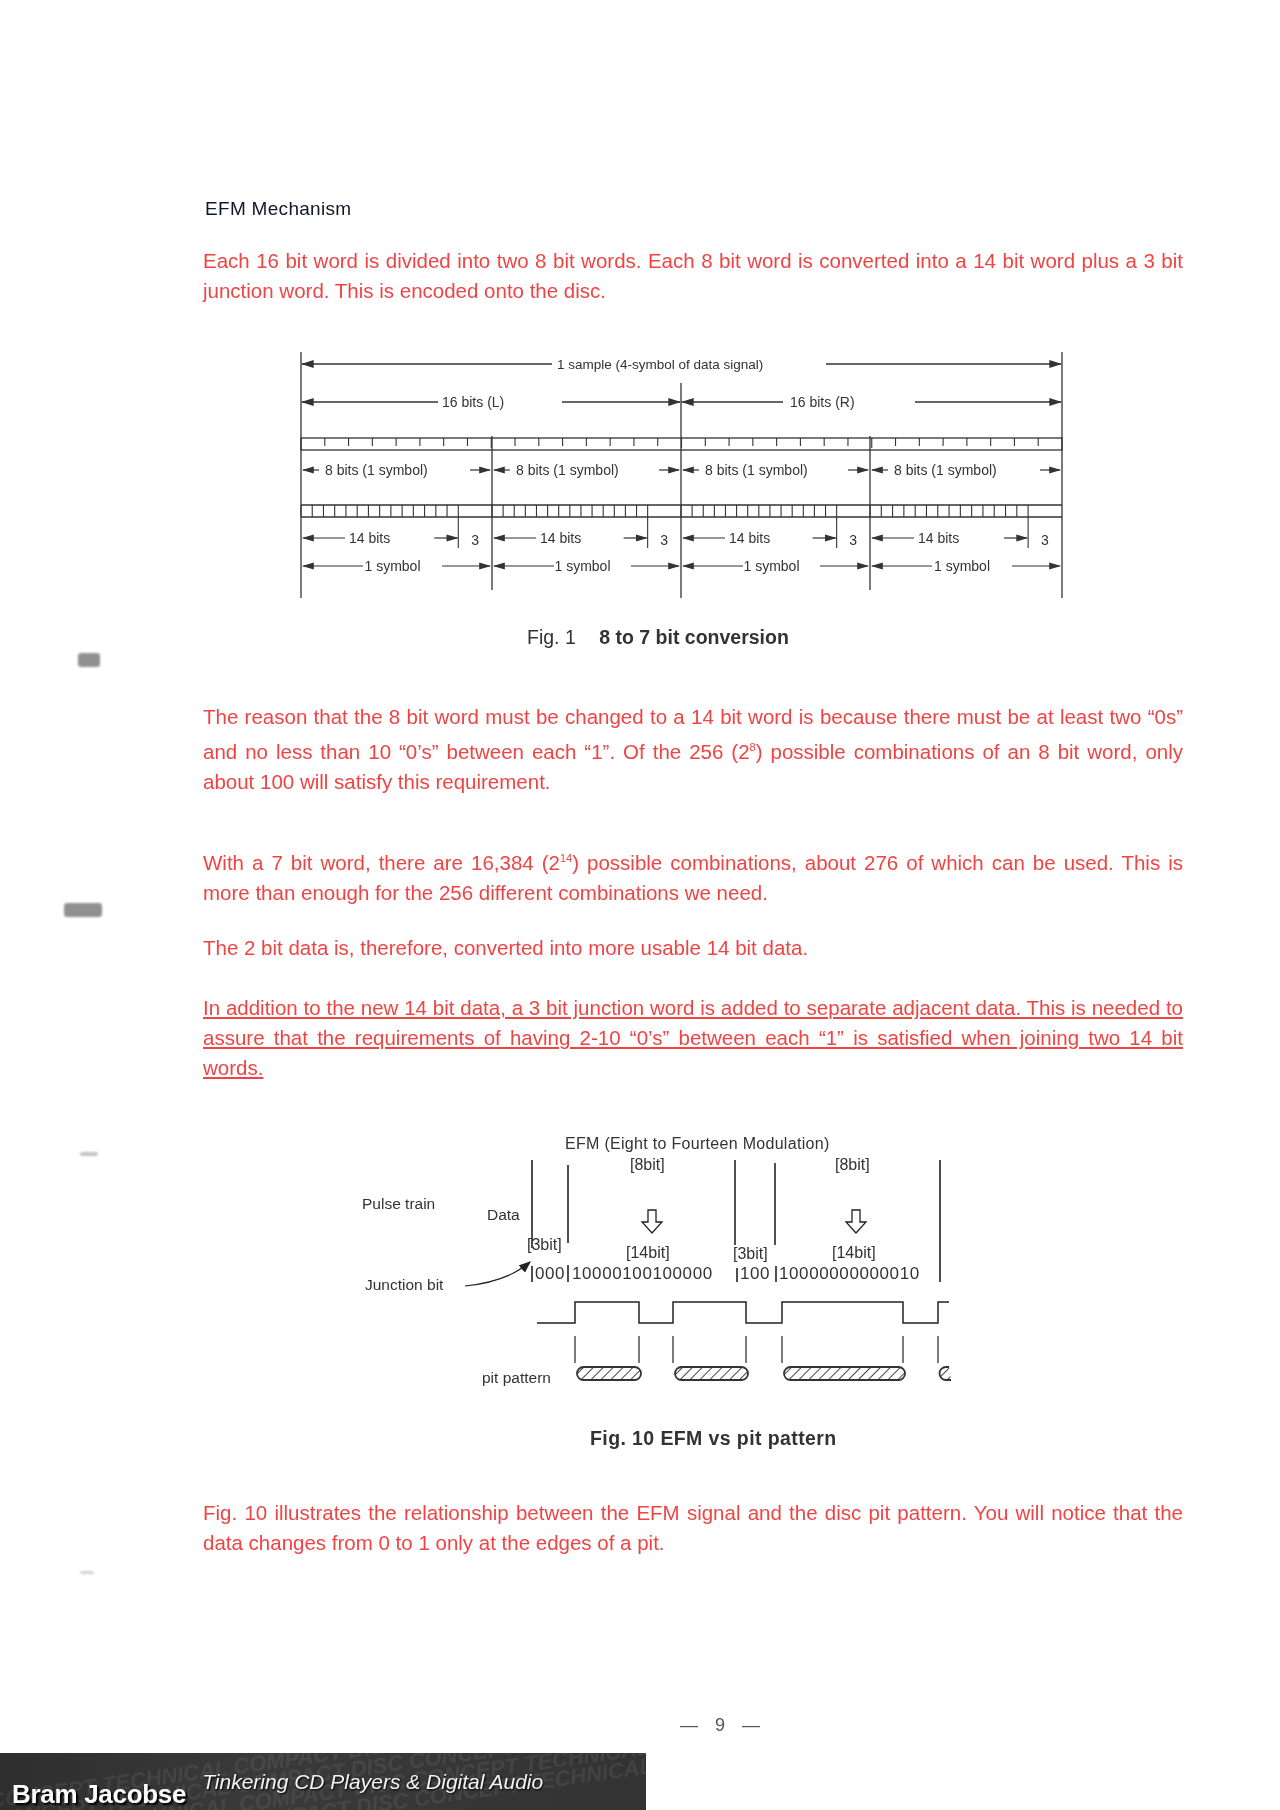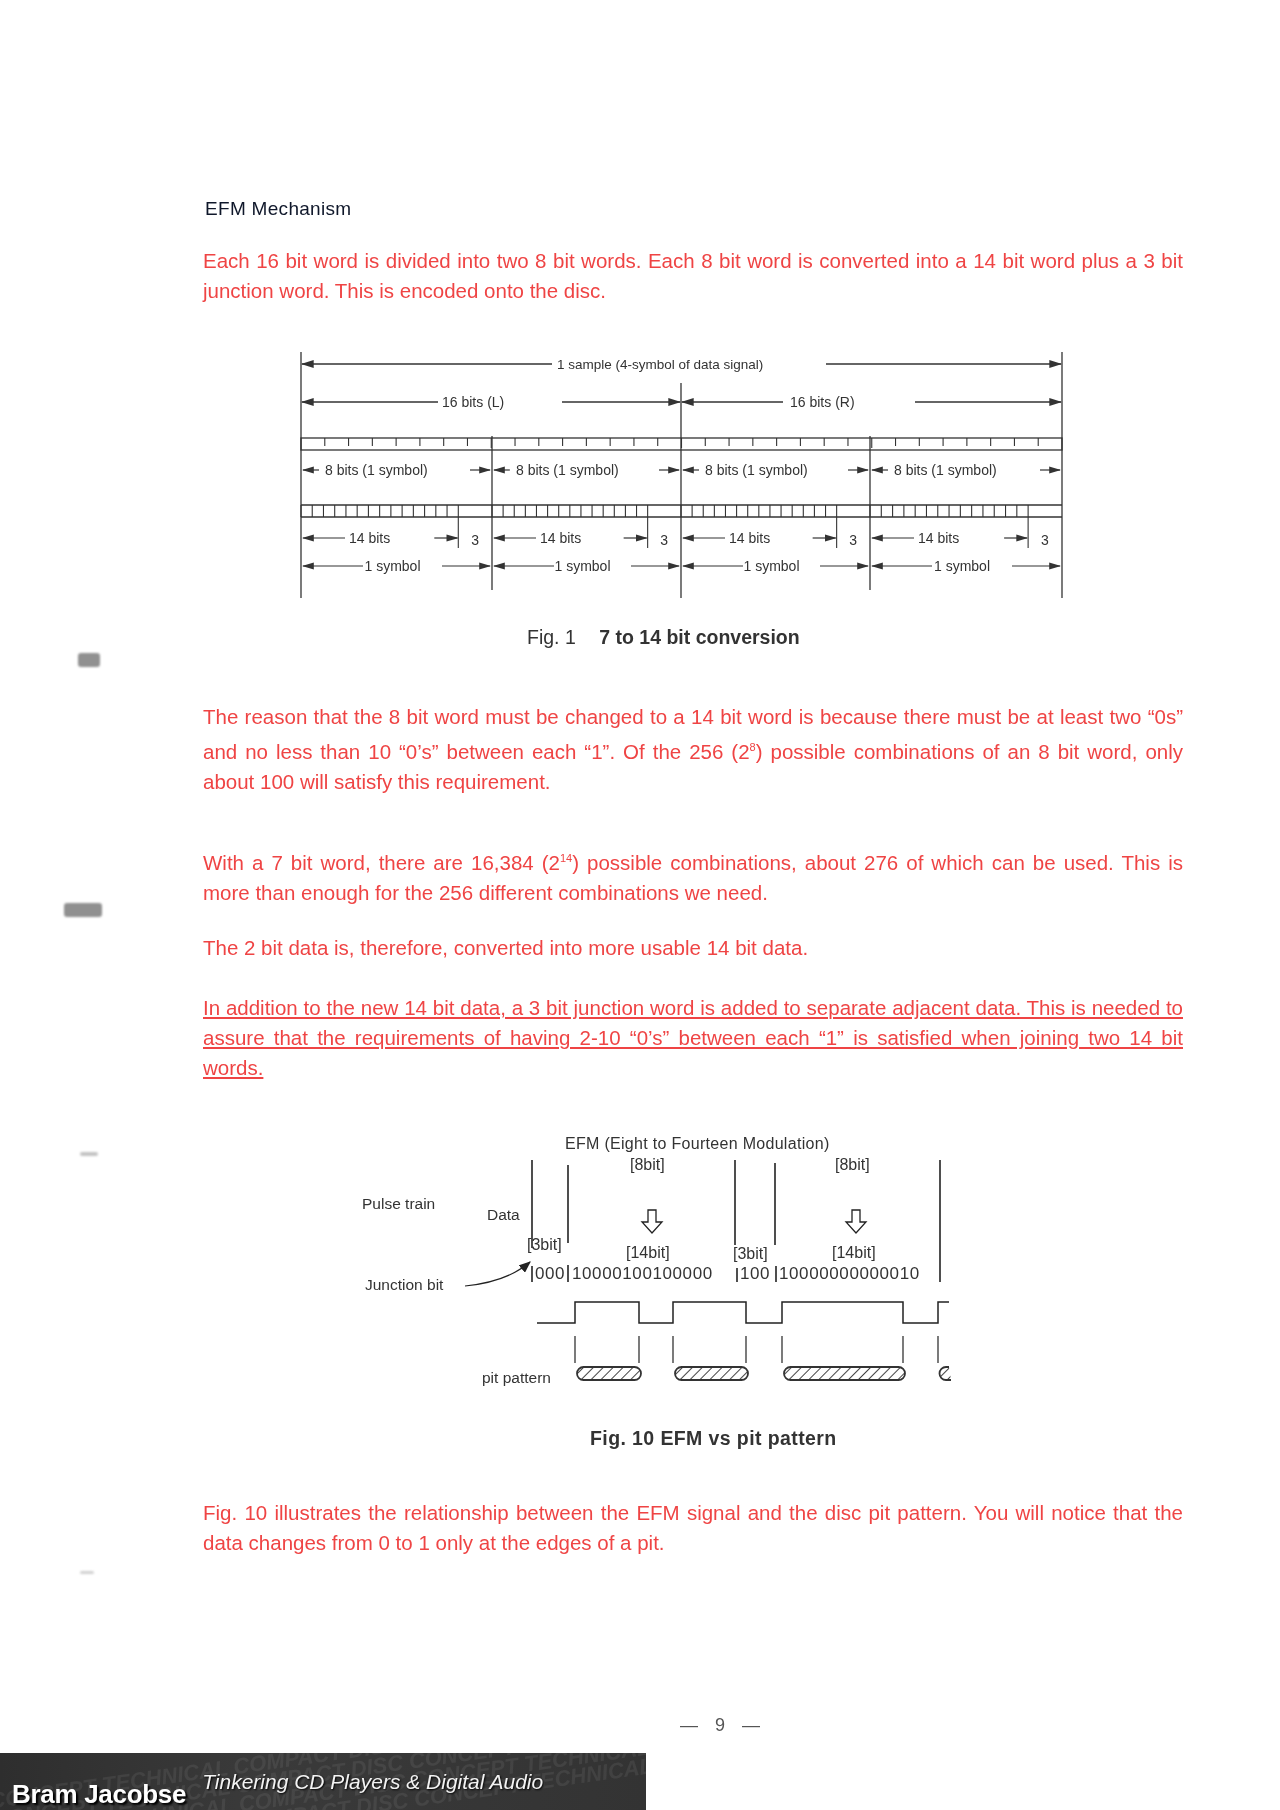--- a/index.html
+++ b/index.html
@@ -216,21 +216,21 @@
       <text x="743.5" y="571" font-size="14">1 symbol</text>
       <text x="894" y="475" font-size="14">8 bits (1 symbol)</text>
       <text x="918" y="543" font-size="14">14 bits</text>
       <text x="1041.0588235294117" y="545" font-size="14">3</text>
       <text x="934" y="571" font-size="14">1 symbol</text>
     </g>
 </svg>
 
 <div class="abs caption fig9-cap">
   <span>Fig. 1</span>
-  <span style="margin-left:18px;font-weight:bold;">7 to 14 bit conversion</span>
+  <span style="margin-left:18px;font-weight:bold;">8 to 7 bit conversion</span>
 </div>
 
 <div class="abs para" style="top:702px;">
   <span>The reason that the 8 bit word must be changed to a 14 bit word is because there must be at least two “0s” and no less than 10 “0’s” between each “1”. Of the 256 (2</span><sup>8</sup><span>) possible combinations of an 8 bit word, only about 100 will satisfy this requirement.</span>
 </div>
 
 <div class="abs para" style="top:843px;">
   <span>With a 7 bit word, there are 16,384 (2</span><sup>14</sup><span>) possible combinations, about 276 of which can be used. This is more than enough for the 256 different combinations we need.</span>
 </div>
 

